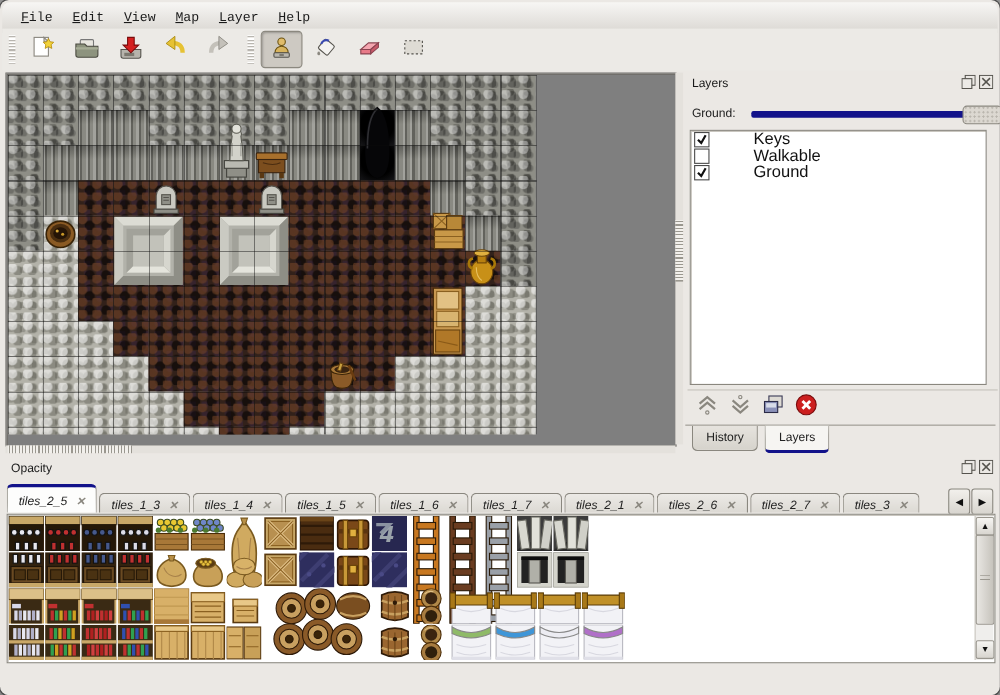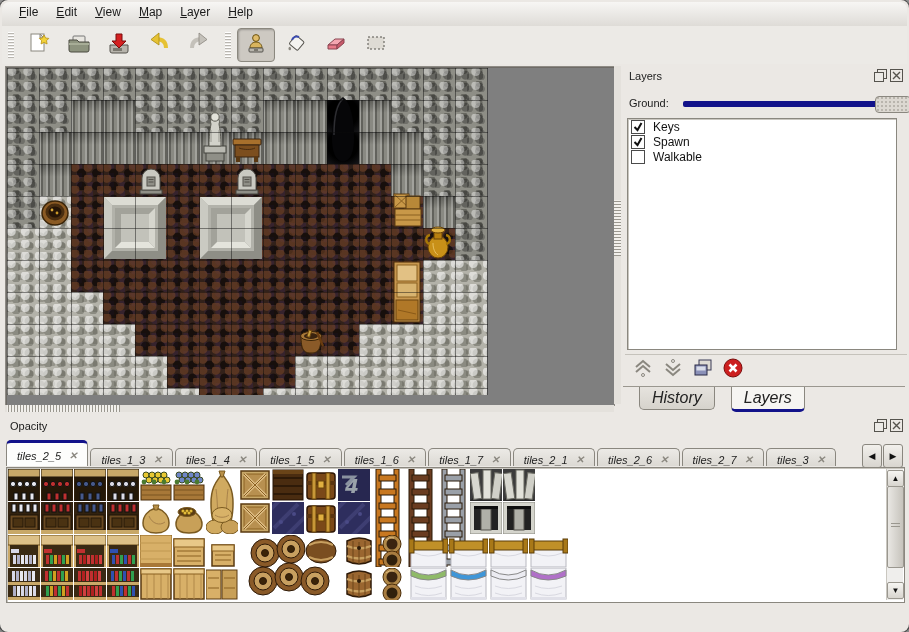--- a/index.html
+++ b/index.html
@@ -1,20 +1,20 @@
 <!DOCTYPE html>
 <html><head>
 <meta charset="utf-8">
 <style>
   html,body{margin:0;padding:0;background:#9a9a9a;font-family:"Liberation Sans",sans-serif;}
   #win{position:relative;width:909px;height:632px;background:#ebe8e4;border-radius:8px;
        box-shadow:0 0 0 1px #4a4a4a,0 2px 8px rgba(0,0,0,.4);overflow:hidden;}
   
   #menubar{position:absolute;left:2px;top:2px;right:2px;height:28px;
-     background:linear-gradient(#f7f6f4,#dad7d2);border-radius:7px 7px 0 0;display:flex;align-items:flex-start;padding-left:8px;}
+     background:linear-gradient(#f7f6f4,#dad7d2);border-radius:7px 7px 0 0;display:flex;align-items:center;padding-left:8px;font-family:Liberation Mono, monospace;}
   .menu-item{font-size:12px;color:#1a1a1a;padding:3px 9px;cursor:default;}
   .menu-item .mn{text-decoration:underline;}
   #toolbar{position:absolute;left:2px;top:26px;right:2px;height:38px;background:#eceae6;display:flex;align-items:center;}
   .tb-handle{width:6px;height:26px;margin:0 5px 0 6px;
      background:repeating-linear-gradient(#ffffff 0 1px,#b9b6b0 1px 2px,transparent 2px 3px);}
   .tb-btn{width:36px;height:32px;display:flex;align-items:center;justify-content:center;border:1px solid transparent;border-radius:4px;margin:0 1px;}
   .tb-btn.pressed{background:#cdc9c2;border:1px solid #8b887f;box-shadow:inset 1px 1px 2px rgba(0,0,0,.25);}
   
   #canvas-frame{position:absolute;left:5px;top:66px;width:608px;height:338px;background:#7f7f7f;
      border:1px solid #8e8b85;box-shadow:inset 1px 1px 0 #6e6b66;overflow:hidden;}
@@ -55,28 +55,28 @@
   .dock-title{position:absolute;left:6px;top:4px;font-size:11px;color:#1a1a1a;}
   .dock-icons{position:absolute;right:2px;top:2px;display:flex;gap:3px;}
   .dico{width:13px;height:13px;}
   #opacity-row{position:absolute;left:6px;top:28px;right:0;height:18px;}
   #opacity-label{font-size:11px;color:#1a1a1a;position:absolute;left:0;top:3px;}
   #opacity-slider{position:absolute;left:54px;top:0;width:222px;height:18px;}
   #opacity-track{position:absolute;left:0;top:7px;width:215px;height:6px;background:#12128a;border-radius:2px;}
   #opacity-handle{position:absolute;right:-6px;top:2px;width:34px;height:15px;background:#dcd8d1;border:1px solid #8a877f;border-radius:4px;
      background-image:radial-gradient(circle,#b9b5ad 0 1px,transparent 1px);background-size:4px 4px;background-position:4px 3px;}
   #layer-list{position:absolute;left:4px;top:52px;width:268px;height:230px;background:#fff;border:1px solid #8a877f;box-shadow:inset 1px 1px 0 #c9c6bf;overflow:hidden;}
-  .layer-row{height:15px;display:flex;align-items:center;font-size:12px;color:#111;padding-left:3px;}
+  .layer-row{height:15px;display:flex;align-items:center;font-size:15px;color:#111;padding-left:3px;gap:32px;}
   .layer-row.sel{background:#12128a;color:#fff;}
   .cbx{width:12px;height:12px;background:#fff;border:1px solid #4a4a4a;margin-right:8px;display:flex;align-items:center;justify-content:center;flex:none;}
   #layer-tools{position:absolute;left:2px;top:288px;width:276px;height:30px;border-top:1px solid #c5c2bb;display:flex;align-items:center;gap:6px;padding-left:6px;}
   .ltool{width:24px;height:24px;display:flex;align-items:center;justify-content:center;}
   #dock-tabs{position:absolute;left:0px;top:320px;width:282px;height:26px;border-top:1px solid #9a978f;display:flex;}
-  .dtab{height:22px;padding:0 12px;font-size:16px;color:#222;display:flex;align-items:center;
-     border:1px solid #8a877f;border-top:none;border-radius:0 0 5px 5px;background:linear-gradient(#e6e3de,#d6d3cc);margin-left:16px;font-style:italic;}
+  .dtab{height:22px;padding:0 12px;font-size:11px;color:#222;display:flex;align-items:center;
+     border:1px solid #8a877f;border-top:none;border-radius:0 0 5px 5px;background:linear-gradient(#e6e3de,#d6d3cc);margin-left:6px;}
   .dtab.active{background:#f6f5f2;border-bottom:3px solid #12128a;font-weight:normal;}
   
   #tilesets-dock{position:absolute;left:4px;top:416px;width:901px;height:188px;}
   #ts-tabbar{position:absolute;left:2px;top:22px;width:856px;height:28px;overflow:hidden;white-space:nowrap;font-style:italic;}
   .ts-tab{display:inline-flex;align-items:center;gap:8px;height:21px;padding:0 10px;font-size:11px;color:#222;
      border:1px solid #8a877f;border-bottom:none;border-radius:5px 5px 0 0;background:linear-gradient(#eceae6,#d8d5cf);
      position:relative;top:6px;margin-right:2px;}
   .ts-tab.active{height:25px;top:2px;background:#fdfdfc;border-top:3px solid #12128a;}
   .ts-close{font-size:10px;color:#8a877f;font-weight:bold;}
   .ts-arrows{position:absolute;right:2px;top:28px;display:flex;gap:1px;}
@@ -458,30 +458,30 @@
     <div id="layer-list">
         <div class="layer-row">
           <span class="cbx">
             <svg width="10" height="10" viewBox="0 0 10 10" xmlns="http://www.w3.org/2000/svg">
               <path d="M1.5,5 l3,3 4,-7" fill="none" stroke="#111" stroke-width="2"></path>
             </svg>
           </span>
           <span>Keys</span>
         </div>
         <div class="layer-row">
+          <span class="cbx"></span>
+          <span>Walkable</span>
+        </div>
+        <div class="layer-row">
           <span class="cbx">
             <svg width="10" height="10" viewBox="0 0 10 10" xmlns="http://www.w3.org/2000/svg">
               <path d="M1.5,5 l3,3 4,-7" fill="none" stroke="#111" stroke-width="2"></path>
             </svg>
           </span>
-          <span>Spawn</span>
-        </div>
-        <div class="layer-row">
-          <span class="cbx"></span>
-          <span>Walkable</span>
+          <span>Ground</span>
         </div>
       </div>
     <div id="layer-tools">
         <div class="ltool">
           <span><svg width="22" height="22" viewBox="0 0 22 22" xmlns="http://www.w3.org/2000/svg">
               <path d="M4,10 l7,-6 7,6" fill="none" stroke="#8a877f" stroke-width="2"></path>
               <path d="M4,15 l7,-6 7,6" fill="none" stroke="#8a877f" stroke-width="2"></path>
               <circle cx="11" cy="18" r="1.5" fill="none" stroke="#8a877f"></circle>
             </svg></span>
         </div>

